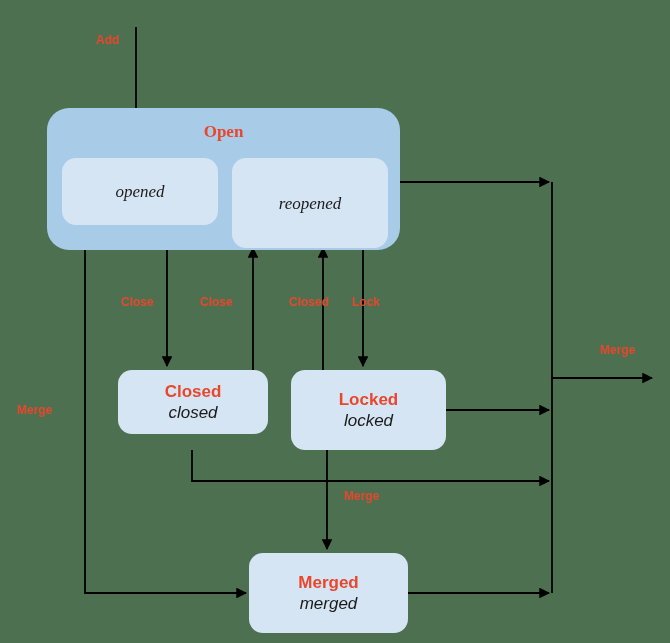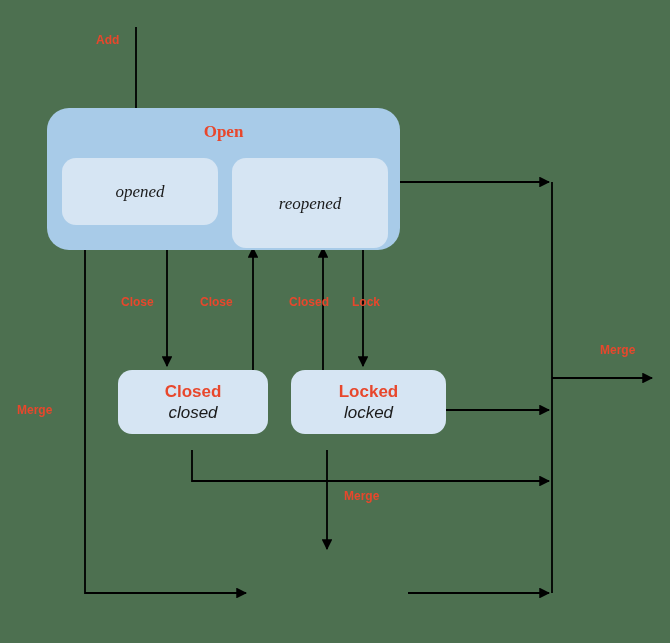--- a/index.html
+++ b/index.html
@@ -121,25 +121,29 @@
     <div class="node substate" style="left:185px; top:50px; width:156px; height:90px; position:absolute;">
       <span class="state-italic">reopened</span>
     </div>
   </div>
 
   <div class="node leaf" style="left:118px; top:370px; width:150px; height:64px;">
     <span class="title-red">Closed</span>
     <span class="state-italic">closed</span>
   </div>
 
-  <div class="node leaf" style="left:291px; top:370px; width:155px; height:64px;">
+  <div class="node leaf" style="left:291px; top:370px; width:155px; height:80px;">
     <span class="title-red">Locked</span>
     <span class="state-italic">locked</span>
   </div>
 
+  <div class="node leaf" style="left:249px; top:553px; width:159px; height:80px;">
+    <span class="title-red">Merged</span>
+    <span class="state-italic">merged</span>
+  </div>
 
   <div class="edge-label" style="left:96px; top:33px;">Add</div>
 
   <div class="edge-label" style="left:121px; top:295px;">Close</div>
 
   <div class="edge-label" style="left:200px; top:295px;">Close</div>
 
   <div class="edge-label" style="left:289px; top:295px;">Closed</div>
 
   <div class="edge-label" style="left:352px; top:295px;">Lock</div>

